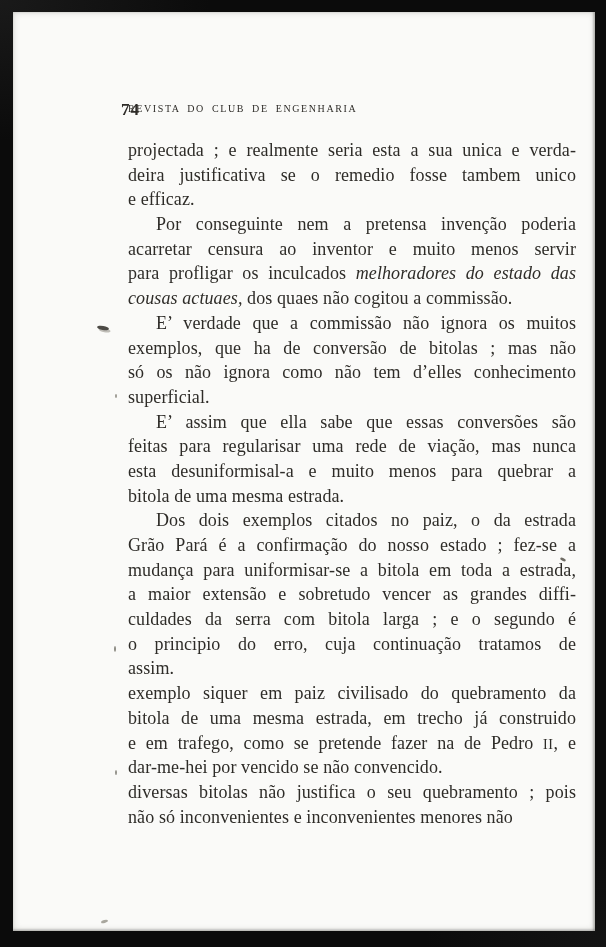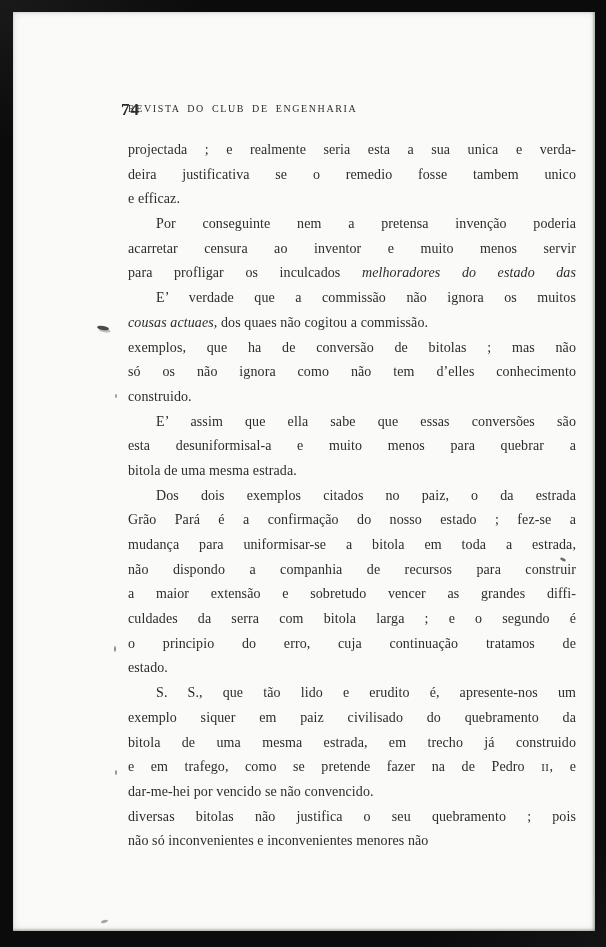--- a/index.html
+++ b/index.html
@@ -54,21 +54,21 @@
   }
   .text-block {
     position: absolute;
     left: 115px;
     top: 126px;
     width: 448px;
   }
   .line {
     height: 24.7px;
     line-height: 24.7px;
-    font-size: 14px;
+    font-size: 18px;
     text-align: justify;
     text-align-last: justify;
     white-space: nowrap;
     letter-spacing: 0.1px;
   }
   .line.last {
     text-align-last: left;
     white-space: normal;
   }
   .line.indent { text-indent: 28px; }
@@ -92,37 +92,36 @@
   <div class="paper">
     <div class="folio">74</div>
     <div class="running-header">REVISTA DO CLUB DE ENGENHARIA</div>
     <div class="text-block">
         <div class="line"><span>projectada ; e realmente seria esta a sua unica e verda-</span></div>
         <div class="line"><span>deira justificativa se o remedio fosse tambem unico</span></div>
         <div class="line last"><span>e efficaz.</span></div>
         <div class="line indent"><span>Por conseguinte nem a pretensa invenção poderia</span></div>
         <div class="line"><span>acarretar censura ao inventor e muito menos servir</span></div>
         <div class="line"><span>para profligar os inculcados </span><span class="it">melhoradores do estado das</span></div>
+        <div class="line last"><span class="it">cousas actuaes,</span><span> dos quaes não cogitou a commissão.</span></div>
         <div class="line indent"><span>E’ verdade que a commissão não ignora os muitos</span></div>
-        <div class="line last"><span class="it">cousas actuaes,</span><span> dos quaes não cogitou a commissão.</span></div>
         <div class="line"><span>exemplos, que ha de conversão de bitolas ; mas não</span></div>
         <div class="line"><span>só os não ignora como não tem d’elles conhecimento</span></div>
-        <div class="line last"><span>construido.</span></div>
+        <div class="line last"><span>superficial.</span></div>
         <div class="line indent"><span>E’ assim que ella sabe que essas conversões são</span></div>
+        <div class="line"><span>feitas para regularisar uma rede de viação, mas nunca</span></div>
         <div class="line"><span>esta desuniformisal-a e muito menos para quebrar a</span></div>
         <div class="line last"><span>bitola de uma mesma estrada.</span></div>
         <div class="line indent"><span>Dos dois exemplos citados no paiz, o da estrada</span></div>
         <div class="line"><span>Grão Pará é a confirmação do nosso estado ; fez-se a</span></div>
         <div class="line"><span>mudança para uniformisar-se a bitola em toda a estrada,</span></div>
-        <div class="line"><span>não dispondo a companhia de recursos para construir</span></div>
         <div class="line"><span>a maior extensão e sobretudo vencer as grandes diffi-</span></div>
         <div class="line"><span>culdades da serra com bitola larga ; e o segundo é</span></div>
         <div class="line"><span>o principio do erro, cuja continuação tratamos de</span></div>
-        <div class="line last"><span>estado.</span></div>
-        <div class="line indent"><span>S. S., que tão lido e erudito é, apresente-nos um</span></div>
+        <div class="line last"><span>assim.</span></div>
         <div class="line"><span>exemplo siquer em paiz civilisado do quebramento da</span></div>
         <div class="line"><span>bitola de uma mesma estrada, em trecho já construido</span></div>
         <div class="line"><span>e em trafego, como se pretende fazer na de Pedro </span><span class="sc">II</span><span>, e</span></div>
         <div class="line last"><span>dar-me-hei por vencido se não convencido.</span></div>
         <div class="line"><span>diversas bitolas não justifica o seu quebramento ; pois</span></div>
         <div class="line last"><span>não só inconvenientes e inconvenientes menores não</span></div>
       </div>
     <div class="speck s1"></div>
     <div class="speck s2"></div>
     <div class="speck s3"></div>

